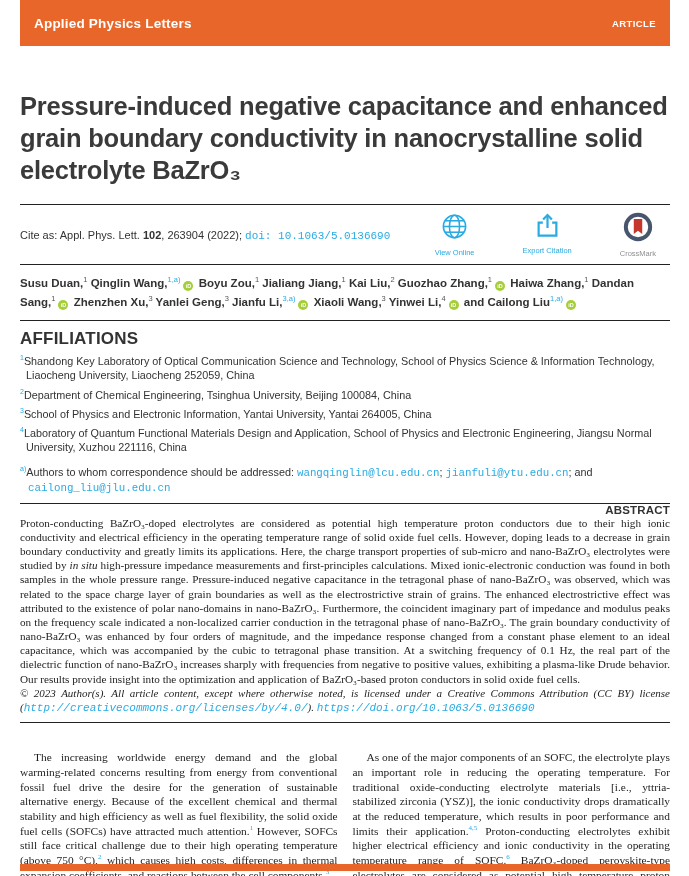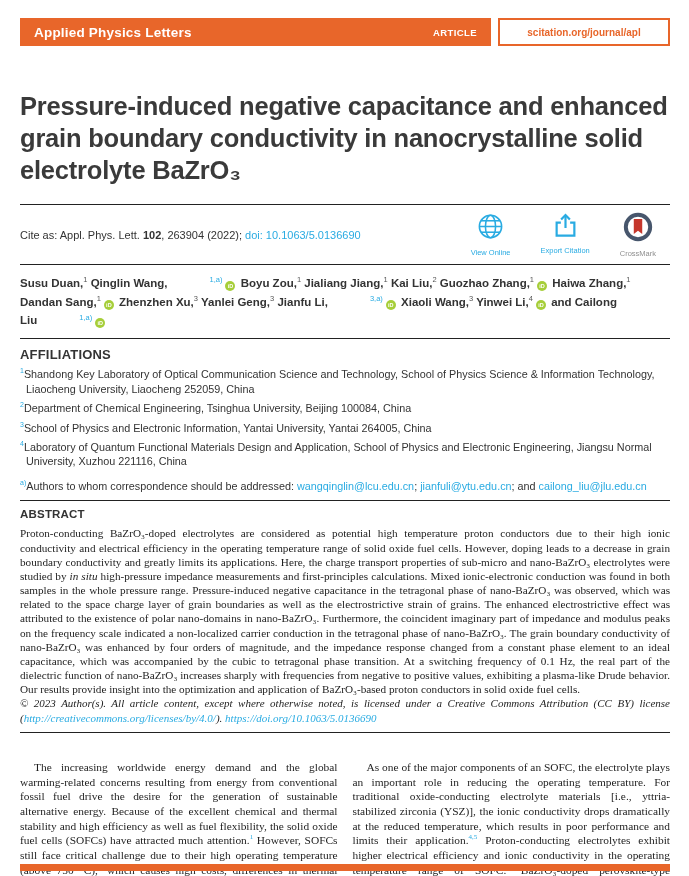--- a/index.html
+++ b/index.html
@@ -5,21 +5,21 @@
   * { margin:0; padding:0; box-sizing:border-box; }
   html,body { background:#ffffff; }
   .page {
     position:relative; width:689px; height:876px; margin:0 auto;
     background:#ffffff; overflow:hidden;
     font-family:"Liberation Sans", sans-serif; color:#2e2e2e;
   }
   .content { padding:0 19px 0 20px; }
 
   
-  .topbar { display:flex; margin-top:18px; height:28px;border-radius:8px; }
+  .topbar { display:flex; height:46px;border-radius:8px; }
   .bar-orange {
     flex:1; background:#e8662a; color:#ffffff; display:flex;
     align-items:center; padding:0 14px;
   }
   .journal-name { font-size:13.5px; font-weight:bold; letter-spacing:.2px; }
   .article-label { margin-left:auto; font-size:9.5px; font-weight:bold; letter-spacing:.4px; }
   .site-box {
     width:172px; margin-left:7px; border:2px solid #e8662a; background:#fff;
     display:flex; align-items:center; justify-content:center;
     color:#e8662a; font-size:10px; font-weight:bold;
@@ -31,50 +31,50 @@
     color:#3a3a3a; letter-spacing:-.2px;
   }
 
   .rule { border-top:1.4px solid #222; }
   .r1 { margin-top:18px; }
 
   
   .meta-row { display:flex; align-items:center; padding:7px 0 6px 0; }
   .cite-block { font-size:11px; line-height:1.5; color:#333; }
   .cite-block b { font-weight:bold; }
-  .link { color:#29abe2; text-decoration:none; cursor:pointer; }
-  .actions { margin-left:auto; display:flex; gap:30px; padding-right:14px; }
+  .link { color:#29abe2; text-decoration:none; cursor:pointer;font-family:Liberation Mono, monospace; }
+  .actions { margin-left:auto; display:flex; gap:48px; padding-right:14px; }
   .action { display:flex; flex-direction:column; align-items:center; gap:3px; cursor:pointer; }
   .action-label { font-size:7.5px; color:#29abe2; }
   .action-label.gray { color:#8f8f8f; }
 
   
   .authors { padding:9px 0 8px 0; font-size:11.5px; line-height:1.55; font-weight:600; color:#333; }
   .authors sup { font-size:7.5px; font-weight:400; color:#555; }
-  .authors sup.blue { color:#29abe2;margin-left:42px; }
+  .authors sup.blue { color:#29abe2; }
   .orcid {
     display:inline-block; width:10px; height:10px; border-radius:50%;
     background:#a6ce39; color:#fff; font-size:5.5px; font-weight:bold;
     text-align:center; line-height:10px; vertical-align:-1px; margin:0 2px 0 3px;
     cursor:pointer;
   }
 
   
   .affil { padding-top:8px; }
-  .affil-heading { font-size:13px; font-weight:bold; color:#333; letter-spacing:.2px; }
+  .affil-heading { font-size:17px; font-weight:bold; color:#333; letter-spacing:.2px; }
   .affil-item { font-size:10.8px; line-height:1.36; color:#333; margin-top:4px; padding-left:6px; text-indent:-6px; }
   .affil-item sup, .corresp sup { font-size:7px; color:#29abe2; }
   .corresp { margin-top:9px; font-size:10.8px; line-height:1.3; color:#333; padding-left:8px; text-indent:-8px; }
 
   .r4 { margin-top:8px; }
 
   
-  .abstract-heading { margin-top:7px; font-size:11.5px; font-weight:bold; color:#333; letter-spacing:.2px; }
+  .abstract-heading { font-size:11.5px; font-weight:bold; color:#333; letter-spacing:.2px;text-align:right; }
   .abstract-text {
-    margin-top:6px; font-family:"Liberation Serif", serif;
+    font-family:"Liberation Serif", serif;
     font-size:11.2px; line-height:1.265; text-align:justify; color:#1d1d1d;
   }
   .license {
     font-family:"Liberation Serif", serif; font-style:italic;
     font-size:11px; line-height:1.3; text-align:justify; color:#1d1d1d;
   }
   .r5 { margin-top:7px; }
 
   
   .cols { display:flex; gap:15px; margin-top:27px; }
@@ -88,23 +88,20 @@
 </head>
 <body>
 
 <div class="page">
   <div class="content">
 
     <div class="topbar">
       <div class="bar-orange">
         <span class="journal-name">Applied Physics Letters</span>
         <span class="article-label">ARTICLE</span>
-      </div>
-      <div class="site-box">
-        <span>scitation.org/journal/apl</span>
       </div>
     </div>
 
     <h1 class="title">Pressure-induced negative capacitance and enhanced grain boundary conductivity in nanocrystalline solid electrolyte BaZrO₃</h1>
 
     <div class="rule r1"></div>
 
     <div class="meta-row">
       <div class="cite-block">
         <div><span>Cite as: Appl. Phys. Lett. </span><b>102</b><span>, 263904 (2022); </span><span class="link">doi: 10.1063/5.0136690</span></div>

